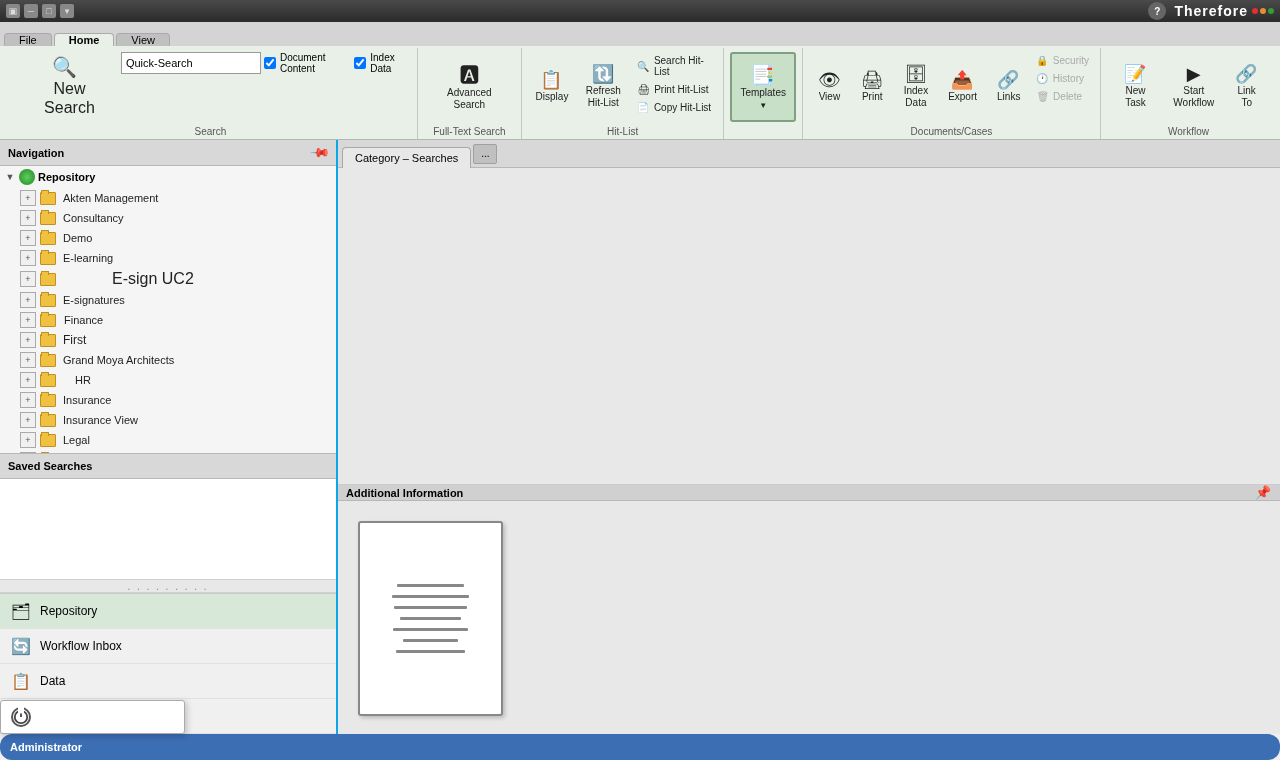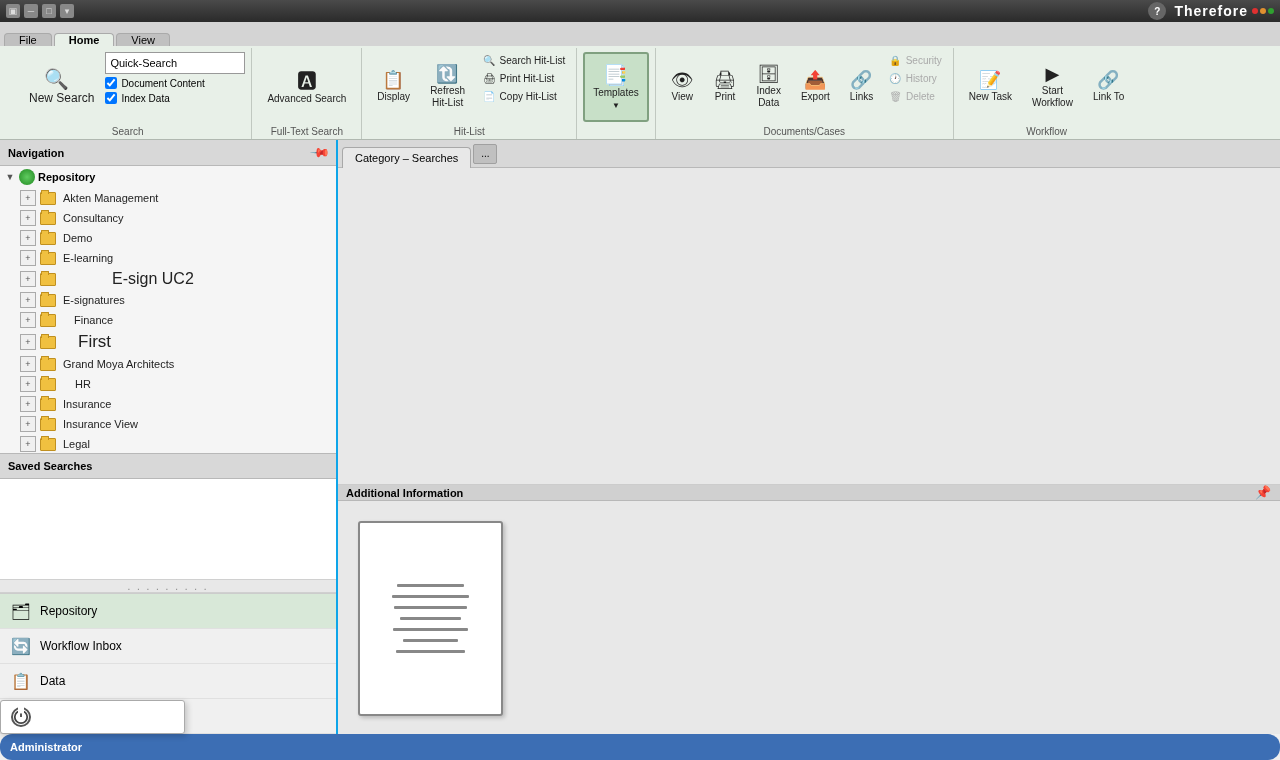--- a/index.html
+++ b/index.html
@@ -29,21 +29,21 @@
     .ribbon-row { display: flex; gap: 2px; align-items: flex-start; }
     .ribbon-btn { display: flex; flex-direction: column; align-items: center; padding: 3px 6px; cursor: pointer; border: 1px solid transparent; border-radius: 3px; min-width: 40px; font-size: 10px; color: #222; gap: 2px; }
     .ribbon-btn.active { background: #c8e0c8; border-color: #80a080; }
     .ribbon-btn-large { flex-direction: column; align-items: center; padding: 4px 8px; min-height: 70px; justify-content: center; }
     .ribbon-icon { font-size: 20px; line-height: 1; }
     .ribbon-icon-md { font-size: 18px; line-height: 1; }
     .ribbon-btn-label { text-align: center; line-height: 1.2; }
     .ribbon-small-group { display: flex; flex-direction: column; gap: 1px; }
     .ribbon-btn-sm { display: flex; align-items: center; gap: 4px; padding: 2px 4px; cursor: pointer; border: 1px solid transparent; border-radius: 2px; font-size: 10px; color: #222; }
     .ribbon-btn-sm.disabled { color: #aaa; cursor: default; }
-    .search-box-container { display: flex; flex-direction: column; gap: 3px; }
+    .search-box-container { display: flex; gap: 3px; }
     .search-input { width: 140px; height: 22px; border: 1px solid #999; padding: 2px 4px; font-size: 11px; }
     .checkbox-row { display: flex; align-items: center; gap: 4px; font-size: 10px; }
     .checkbox-row input[type=checkbox] { width: 12px; height: 12px; }
 
     
     .main-layout { display: flex; flex: 1; overflow: hidden; }
 
     
     .left-panel { width: 338px; display: flex; flex-direction: column; border-right: 2px solid #0ea5e9; background: #f5f5f5; }
     .nav-header { height: 26px; background: #d8d8d8; display: flex; align-items: center; justify-content: space-between; padding: 0 8px; border-bottom: 1px solid #b8b8b8; font-size: 11px; font-weight: bold; }
@@ -129,21 +129,21 @@
   <div class="tab active">Home</div>
   <div class="tab">View</div>
 </div>
 
 <div class="ribbon">
 
   <div class="ribbon-group">
     <div class="ribbon-row">
       <div class="ribbon-btn ribbon-btn-large">
         <div class="ribbon-icon">🔍</div>
-        <div class="ribbon-btn-label" style="font-size:12px;padding-left:10px;">New
+        <div class="ribbon-btn-label" style="font-size:16px;padding-left:10px;">New
 Search</div>
       </div>
       <div class="search-box-container">
         <input class="search-input" type="text" value="Quick-Search" style="">
         <div class="checkbox-row">
           <input type="checkbox" checked="" style="">
           <span>Document Content</span>
         </div>
         <div class="checkbox-row">
           <input type="checkbox" checked="" style="">
@@ -304,26 +304,26 @@
     <span style="font-size:16px; color:#222; margin-left:18px;padding-left:34px;">E-sign UC2</span>
   </div>
             <div class="tree-item" style="padding-left: 20px;">
     <div class="tree-expander">+</div>
     <div class="tree-folder"></div>
     <span style="font-size:11px; color:#222; margin-left:3px;">E-signatures</span>
   </div>
             <div class="tree-item" style="padding-left: 20px;">
     <div class="tree-expander">+</div>
     <div class="tree-folder"></div>
-    <span style="font-size:11px; color:#222; margin-left:14px;">Finance</span>
-  </div>
-            <div class="tree-item" style="padding-left: 20px;">
-    <div class="tree-expander">+</div>
-    <div class="tree-folder"></div>
-    <span style="font-size:17px; color:#222; margin-left:18px;">First</span>
+    <span style="font-size:11px; color:#222; margin-left:4px;">Finance</span>
+  </div>
+            <div class="tree-item" style="padding-left: 20px;">
+    <div class="tree-expander">+</div>
+    <div class="tree-folder"></div>
+    <span style="font-size:12px; color:#222; margin-left:3px;">First</span>
   </div>
             <div class="tree-item" style="padding-left: 20px;">
     <div class="tree-expander">+</div>
     <div class="tree-folder"></div>
     <span style="font-size:11px; color:#222; margin-left:3px;">Grand Moya Architects</span>
   </div>
             <div class="tree-item" style="padding-left: 20px;">
     <div class="tree-expander">+</div>
     <div class="tree-folder"></div>
     <span style="font-size:11px; color:#222; margin-left:15px;">HR</span>

